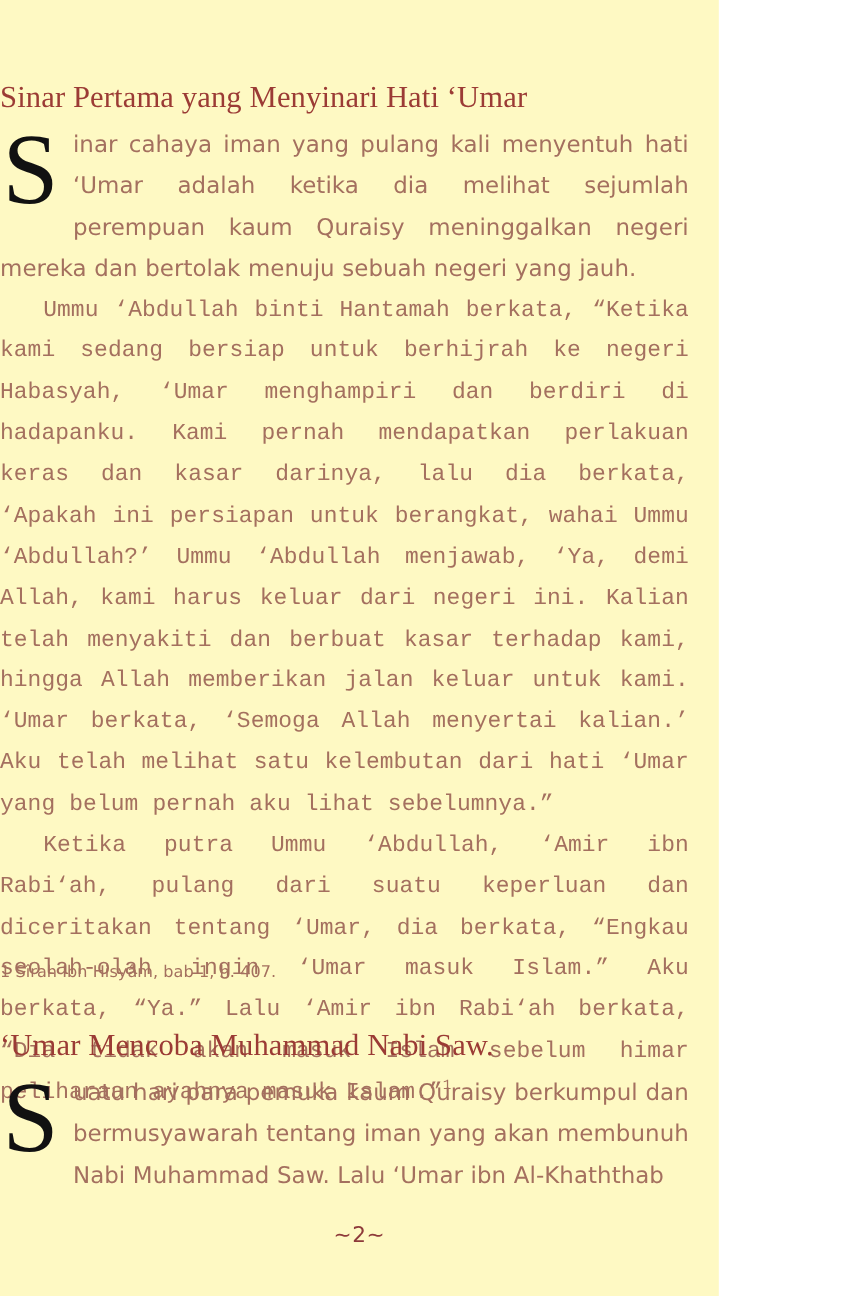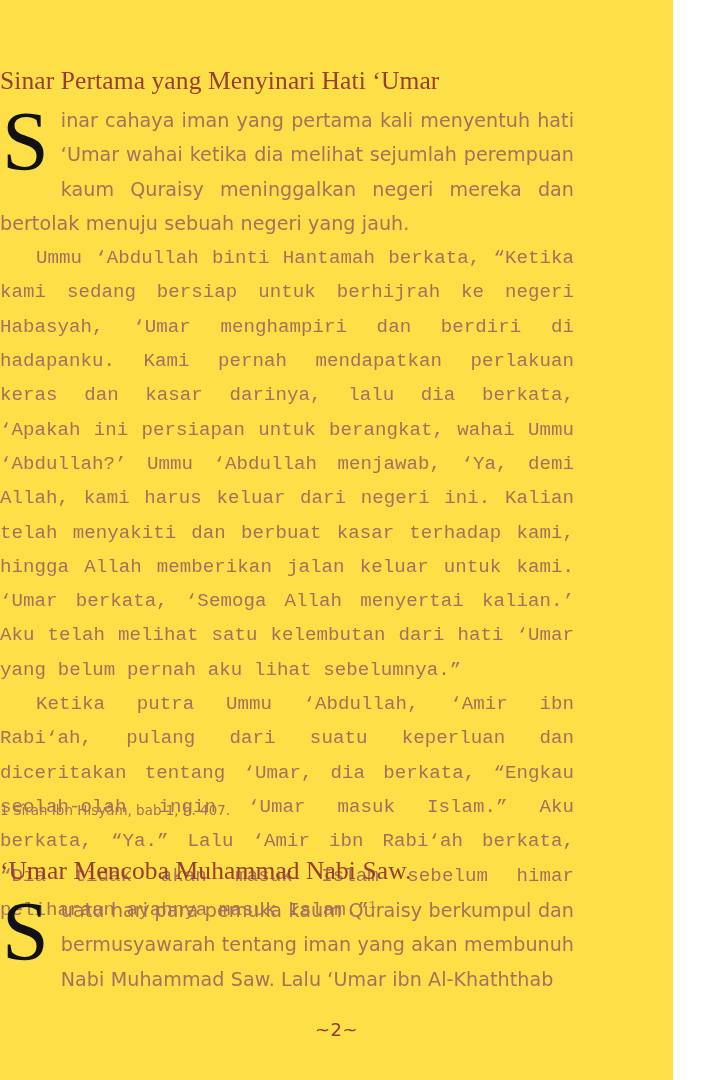--- a/index.html
+++ b/index.html
@@ -3,23 +3,23 @@
 <meta charset="utf-8">
 <style>
   html, body {
     margin: 0;
     padding: 0;
     background: #ffffff;
   }
 
   .page {
     position: relative;
-    width: 673px;
+    width: 599px;
     height: 1080px;
-    background: #fde047;
+    background: #fef9c3;
     overflow: hidden;
     font-family: "DejaVu Sans", sans-serif;
   }
 
   
   .section-heading {
     font-family: "Liberation Serif", "DejaVu Serif", serif;
     font-size: 25.5px;
     font-weight: 400;
     color: #9b3b35;
@@ -108,21 +108,21 @@
 </style>
 </head>
 <body>
 
 <div class="page">
 
   <h1 class="section-heading sec1-heading">Sinar Pertama yang Menyinari Hati ‘Umar</h1>
 
   <div class="body-block sec1-body">
 
-    <p class="dropcap-para clearfix"><span class="dropcap">S</span><span>inar cahaya iman yang pertama kali menyentuh hati ‘Umar wahai ketika dia melihat sejumlah perempuan kaum Quraisy meninggalkan negeri mereka dan bertolak menuju sebuah negeri yang jauh.</span></p>
+    <p class="dropcap-para clearfix"><span class="dropcap">S</span><span>inar cahaya iman yang pulang kali menyentuh hati ‘Umar adalah ketika dia melihat sejumlah perempuan kaum Quraisy meninggalkan negeri mereka dan bertolak menuju sebuah negeri yang jauh.</span></p>
 
     <p class="indent">Ummu ‘Abdullah binti Hantamah berkata, “Ketika kami sedang bersiap untuk berhijrah ke negeri Habasyah, ‘Umar menghampiri dan berdiri di hadapanku. Kami pernah mendapatkan perlakuan keras dan kasar darinya, lalu dia berkata, ‘Apakah ini persiapan untuk berangkat, wahai Ummu ‘Abdullah?’ Ummu ‘Abdullah menjawab, ‘Ya, demi Allah, kami harus keluar dari negeri ini. Kalian telah menyakiti dan berbuat kasar terhadap kami, hingga Allah memberikan jalan keluar untuk kami. ‘Umar berkata, ‘Semoga Allah menyertai kalian.’ Aku telah melihat satu kelembutan dari hati ‘Umar yang belum pernah aku lihat sebelumnya.”</p>
 
     <p class="indent"><span>Ketika putra Ummu ‘Abdullah, ‘Amir ibn Rabi‘ah, pulang dari suatu keperluan dan diceritakan tentang ‘Umar, dia berkata, “Engkau seolah-olah ingin ‘Umar masuk Islam.” Aku berkata, “Ya.” Lalu ‘Amir ibn Rabi‘ah berkata, “Dia tidak akan masuk Islam sebelum himar peliharaan ayahnya masuk Islam.”</span><span class="sup-note">1</span></p>
 
   </div>
 
   <div class="footnote sec1-foot"><span>1</span><span>&nbsp;</span><span class="fn-title">Sîrah Ibn Hisyâm</span><span>, bab 1, h. 407.</span></div>
 
   <h1 class="section-heading sec2-heading">‘Umar Mencoba Muhammad Nabi Saw.</h1>

